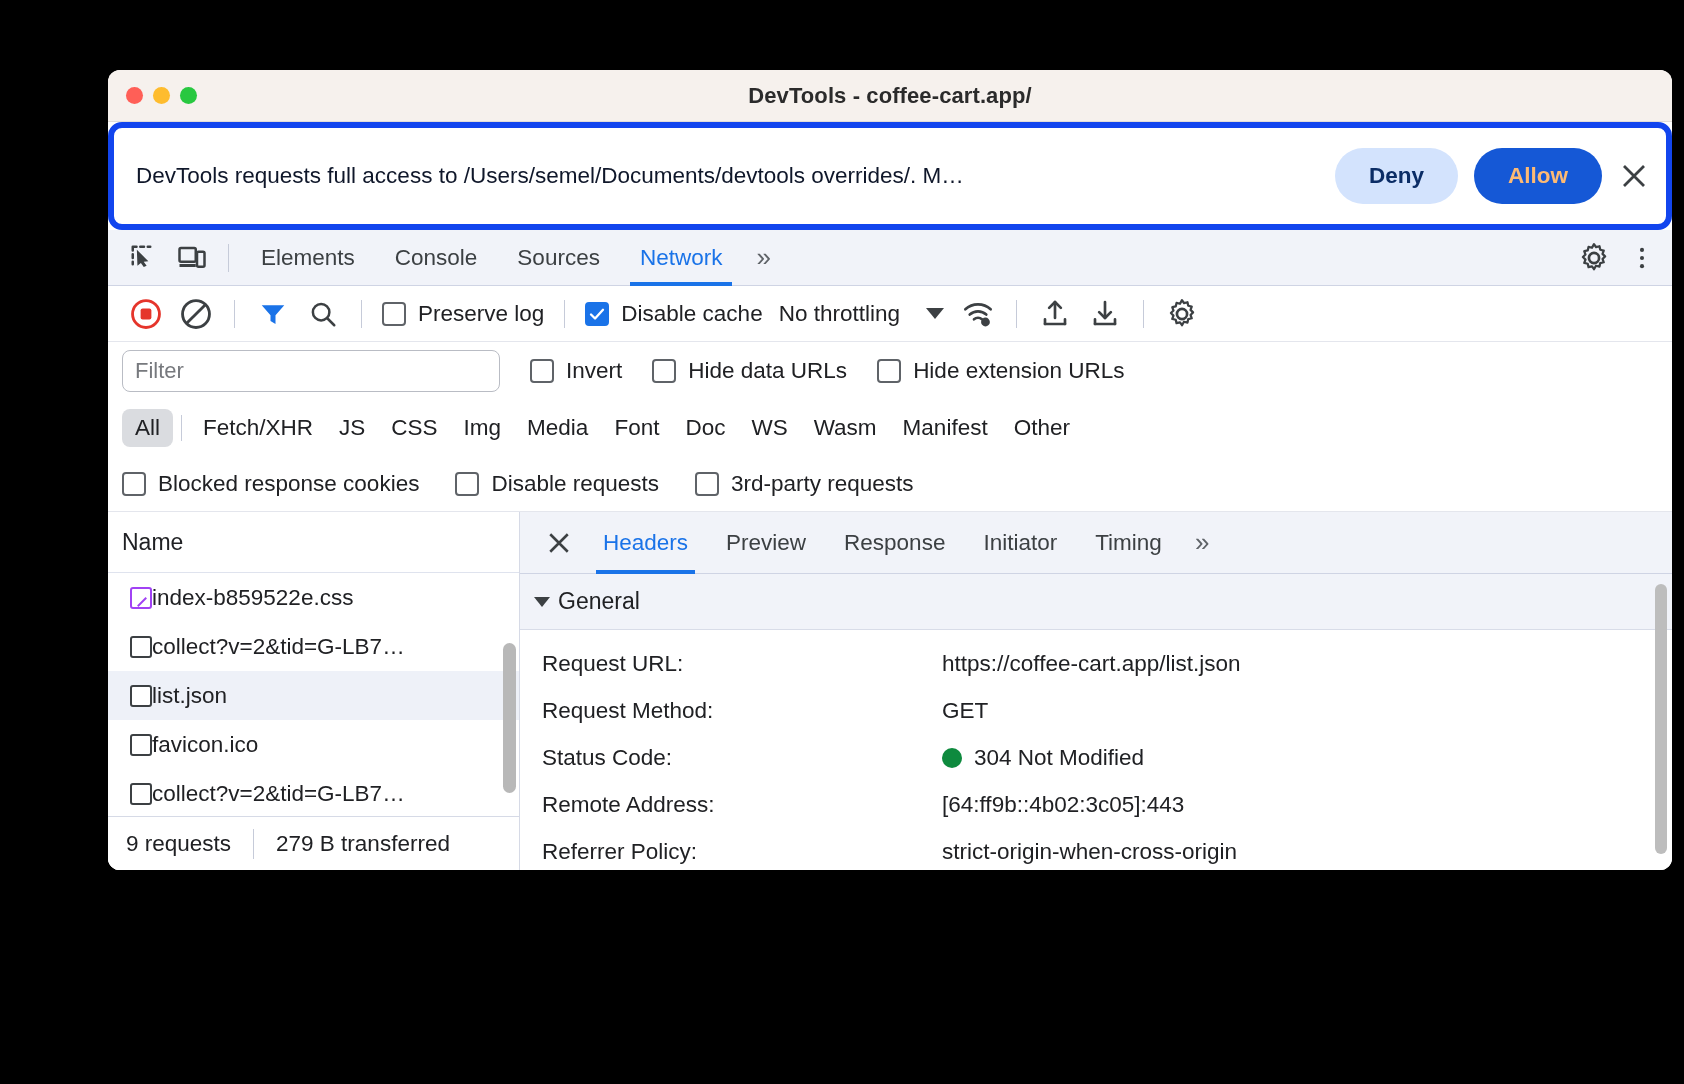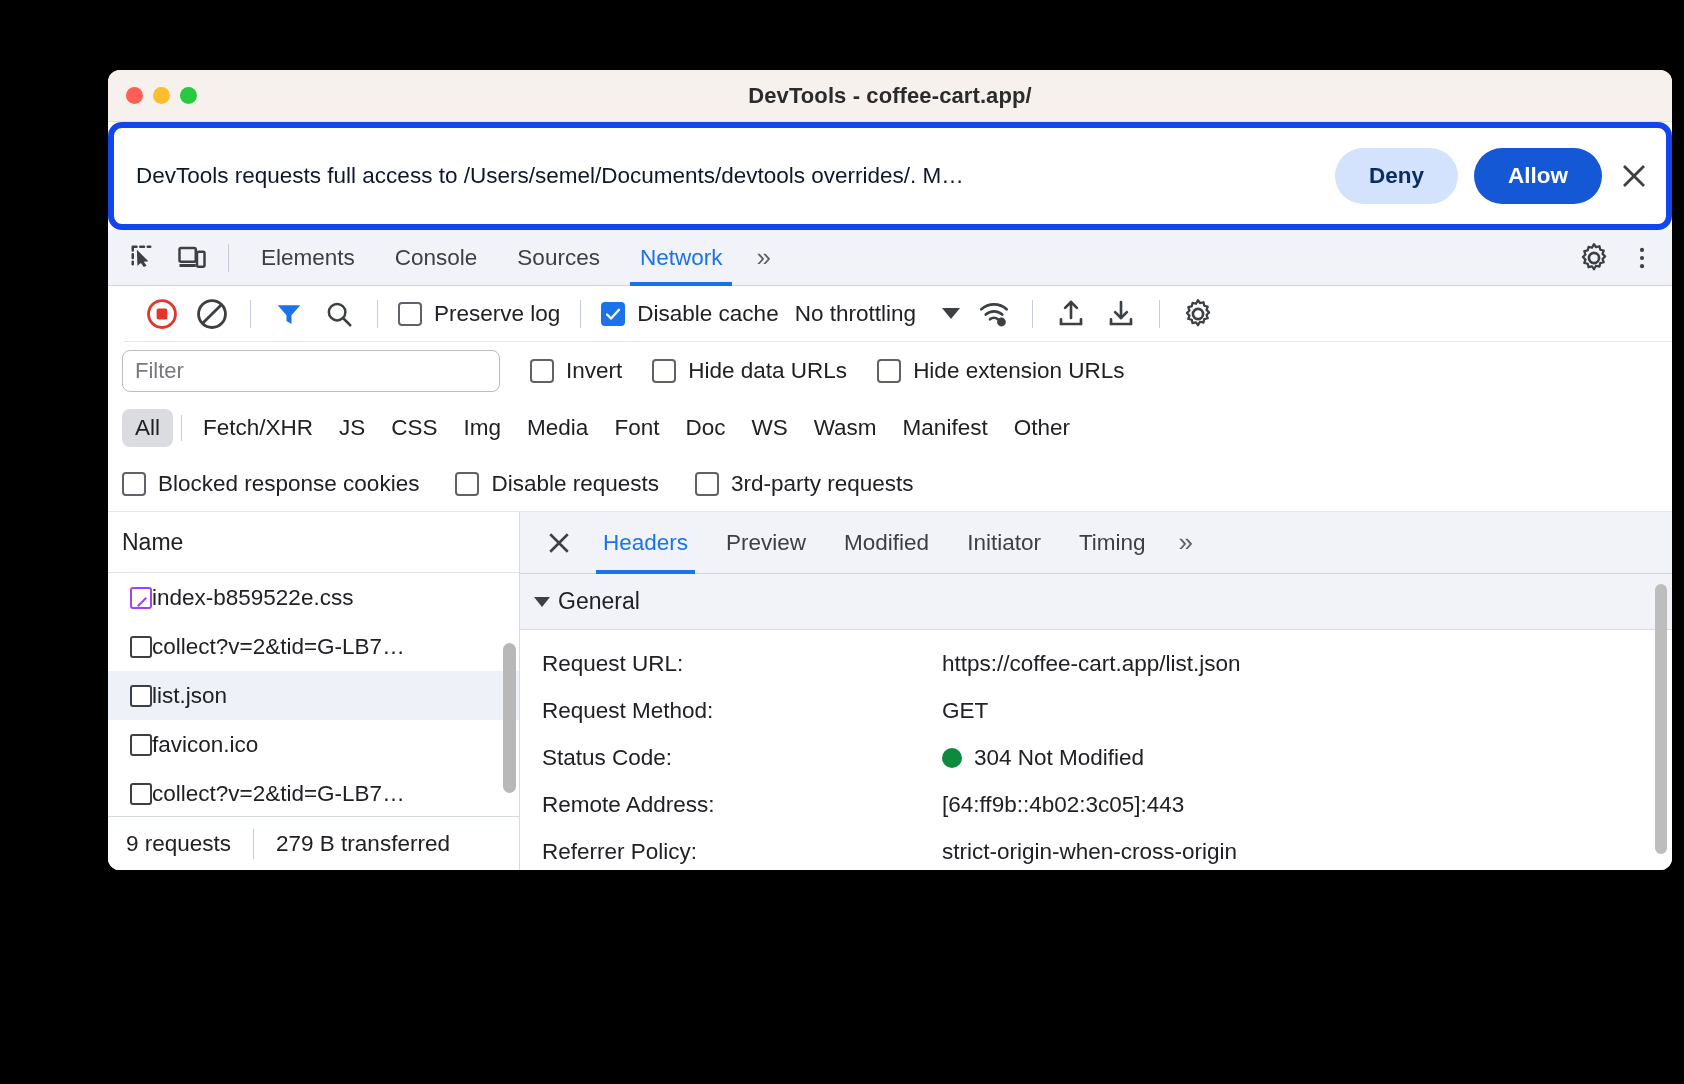--- a/index.html
+++ b/index.html
@@ -66,21 +66,21 @@
     flex: none;
     background: #d3e3fd; color: #0b2d66;
     border: none; border-radius: 999px;
     height: 56px; padding: 0 34px;
     font-size: 22.5px; font-weight: bold;
     font-family: "Liberation Sans", sans-serif;
     cursor: pointer;
   }
   .btn-allow {
     flex: none;
-    background: #1558d6; color: #ffffff;
+    background: #1558d6; color: #fdba74;
     border: none; border-radius: 999px;
     height: 56px; padding: 0 34px;
     margin-left: 16px;
     font-size: 22.5px; font-weight: bold;
     font-family: "Liberation Sans", sans-serif;
     cursor: pointer;
   }
   .infobar-close {
     flex: none;
     width: 64px; height: 56px;
@@ -124,21 +124,20 @@
   .spacer { flex: 1 1 auto; }
 
   
   .nettool {
     display: flex; align-items: center;
     height: 56px;
     background: #ffffff;
     border-bottom: 1px solid #e4e6ed;
     padding: 0 8px 0 14px;
     gap: 2px;
-    margin-left: 16px;
   }
   .cbrow-label {
     font-size: 22.5px; color: #202124;
     white-space: nowrap;
   }
   .cb {
     width: 24px; height: 24px;
     border: 2px solid #5f6368; border-radius: 4px;
     background: #fff; flex: none;
     display: inline-flex; align-items: center; justify-content: center;
@@ -570,21 +569,21 @@
               <path d="M4.5 4.5 L19.5 19.5 M19.5 4.5 L4.5 19.5" stroke="#3c4043" stroke-width="2.2" fill="none"></path>
             </svg>
           </div>
           <div class="dtab active">
             <span>Headers</span>
           </div>
           <div class="dtab">
             <span>Preview</span>
           </div>
           <div class="dtab">
-            <span>Modified</span>
+            <span>Response</span>
           </div>
           <div class="dtab">
             <span>Initiator</span>
           </div>
           <div class="dtab">
             <span>Timing</span>
           </div>
           <div class="tab-more">»</div>
         </div>
 

